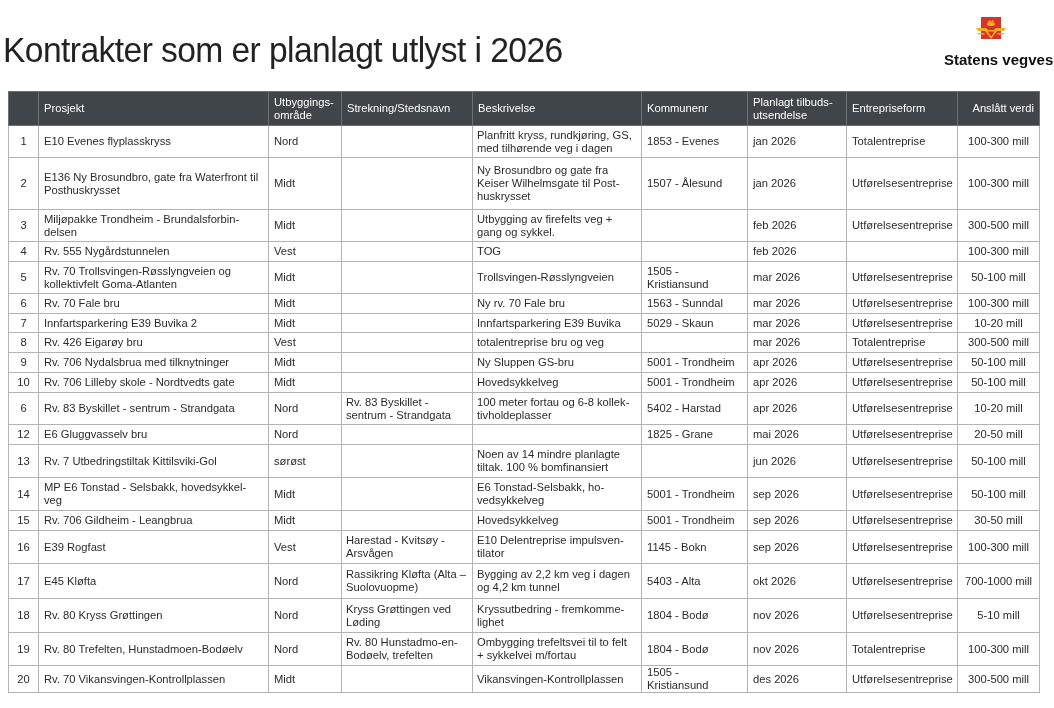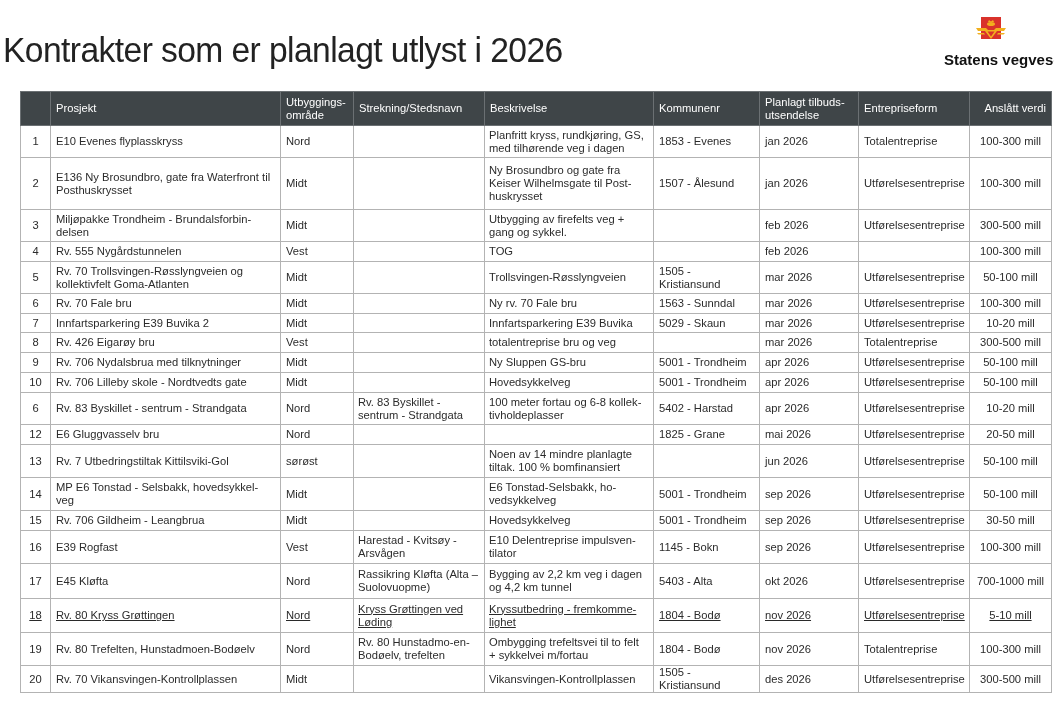--- a/index.html
+++ b/index.html
@@ -4,21 +4,21 @@
 <style>
   html, body { margin:0; padding:0; background:#ffffff; }
   body { width:1054px; height:708px; position:relative; overflow:hidden;
          font-family:"Liberation Sans", "DejaVu Sans", sans-serif; color:#2a2a2a; }
   .title { position:absolute; left:3px; top:26px; font-size:35px; font-weight:normal;
            letter-spacing:-0.6px; color:#222; margin:0; line-height:48px; transform:scaleX(0.96); transform-origin:left; }
   .logo { position:absolute; left:944px; top:17px; width:96px; height:50px; }
   .logo .emblem { position:absolute; left:31px; top:0; width:32px; height:30px; }
   .logo .logo-text { position:absolute; left:0; top:34px; width:96px; text-align:center;
                      font-size:15px; font-weight:bold; color:#111; white-space:nowrap; }
-  table.grid { position:absolute; left:20px; top:91px; width:1031px; border-collapse:collapse; table-layout:fixed; }
+  table.grid { position:absolute; left:8px; top:91px; width:1031px; border-collapse:collapse; table-layout:fixed; }
   table.grid th, table.grid td { border:1px solid #b3b3b3; padding:0 5px; font-size:11.2px; line-height:13px;
                      vertical-align:middle; overflow:hidden; }
   table.grid th { background:#3f4548; color:#ffffff; font-weight:normal; text-align:left; height:33px; border-color:#6b7073; }
   table.grid th.val-h { text-align:right; }
   table.grid td { color:#2b2b2b; }
   table.grid td.num { text-align:center; padding:0; }
   table.grid td.val { text-align:center; }
   table.grid td.desc, table.grid td.strek { padding-left:4px;margin-top:17px; }
 </style>
 </head>
@@ -244,21 +244,21 @@
         <td class="num">17</td>
         <td>E45 Kløfta</td>
         <td>Nord</td>
         <td class="strek">Rassikring Kløfta (Alta – Suolovuopme)</td>
         <td class="desc">Bygging av 2,2 km veg i dagen og 4,2 km tunnel</td>
         <td>5403 - Alta</td>
         <td>okt 2026</td>
         <td>Utførelsesentreprise</td>
         <td class="val">700-1000 mill</td>
       </tr>
-      <tr style="height: 34px; text-decoration: underline;">
+      <tr style="height: 34px;">
         <td class="num">18</td>
         <td>Rv. 80 Kryss Grøttingen</td>
         <td>Nord</td>
         <td class="strek">Kryss Grøttingen ved Løding</td>
         <td class="desc">Kryssutbedring - fremkomme-lighet</td>
         <td>1804 - Bodø</td>
         <td>nov 2026</td>
         <td>Utførelsesentreprise</td>
         <td class="val">5-10 mill</td>
       </tr>

